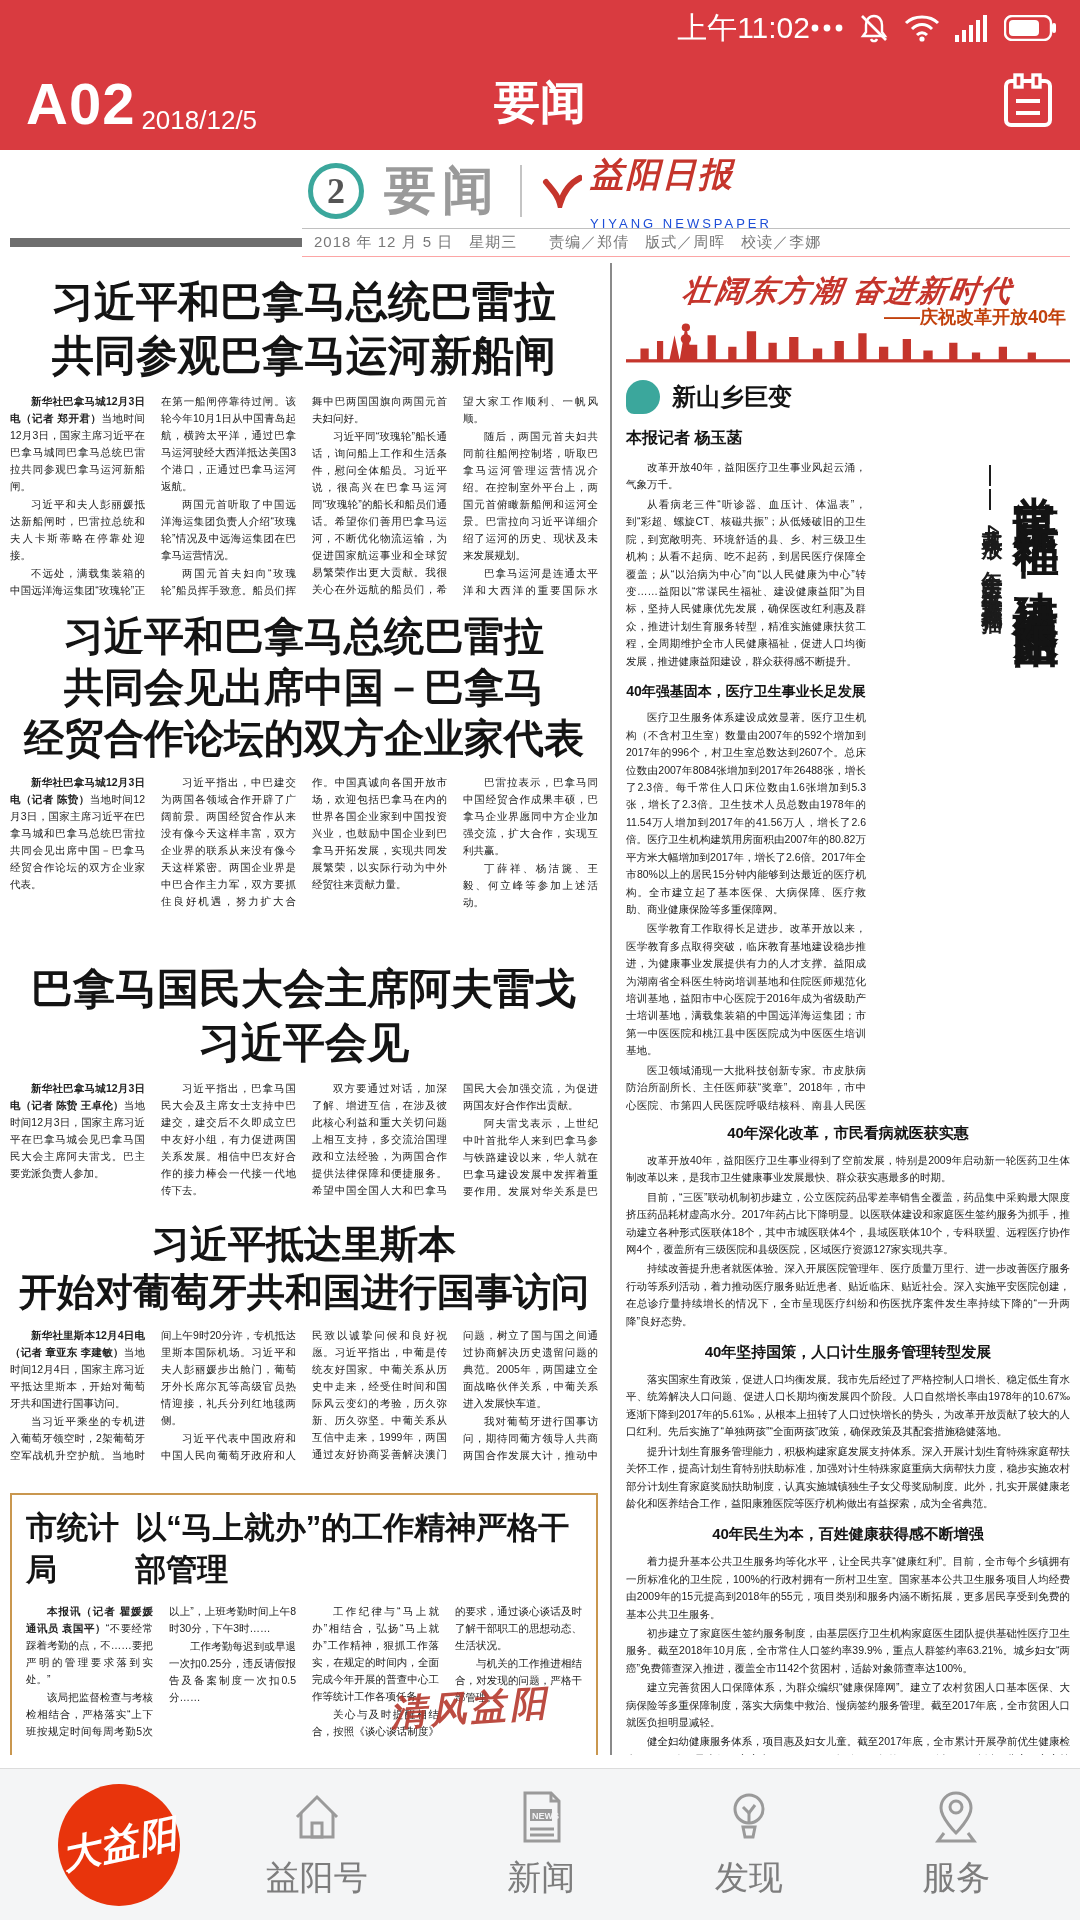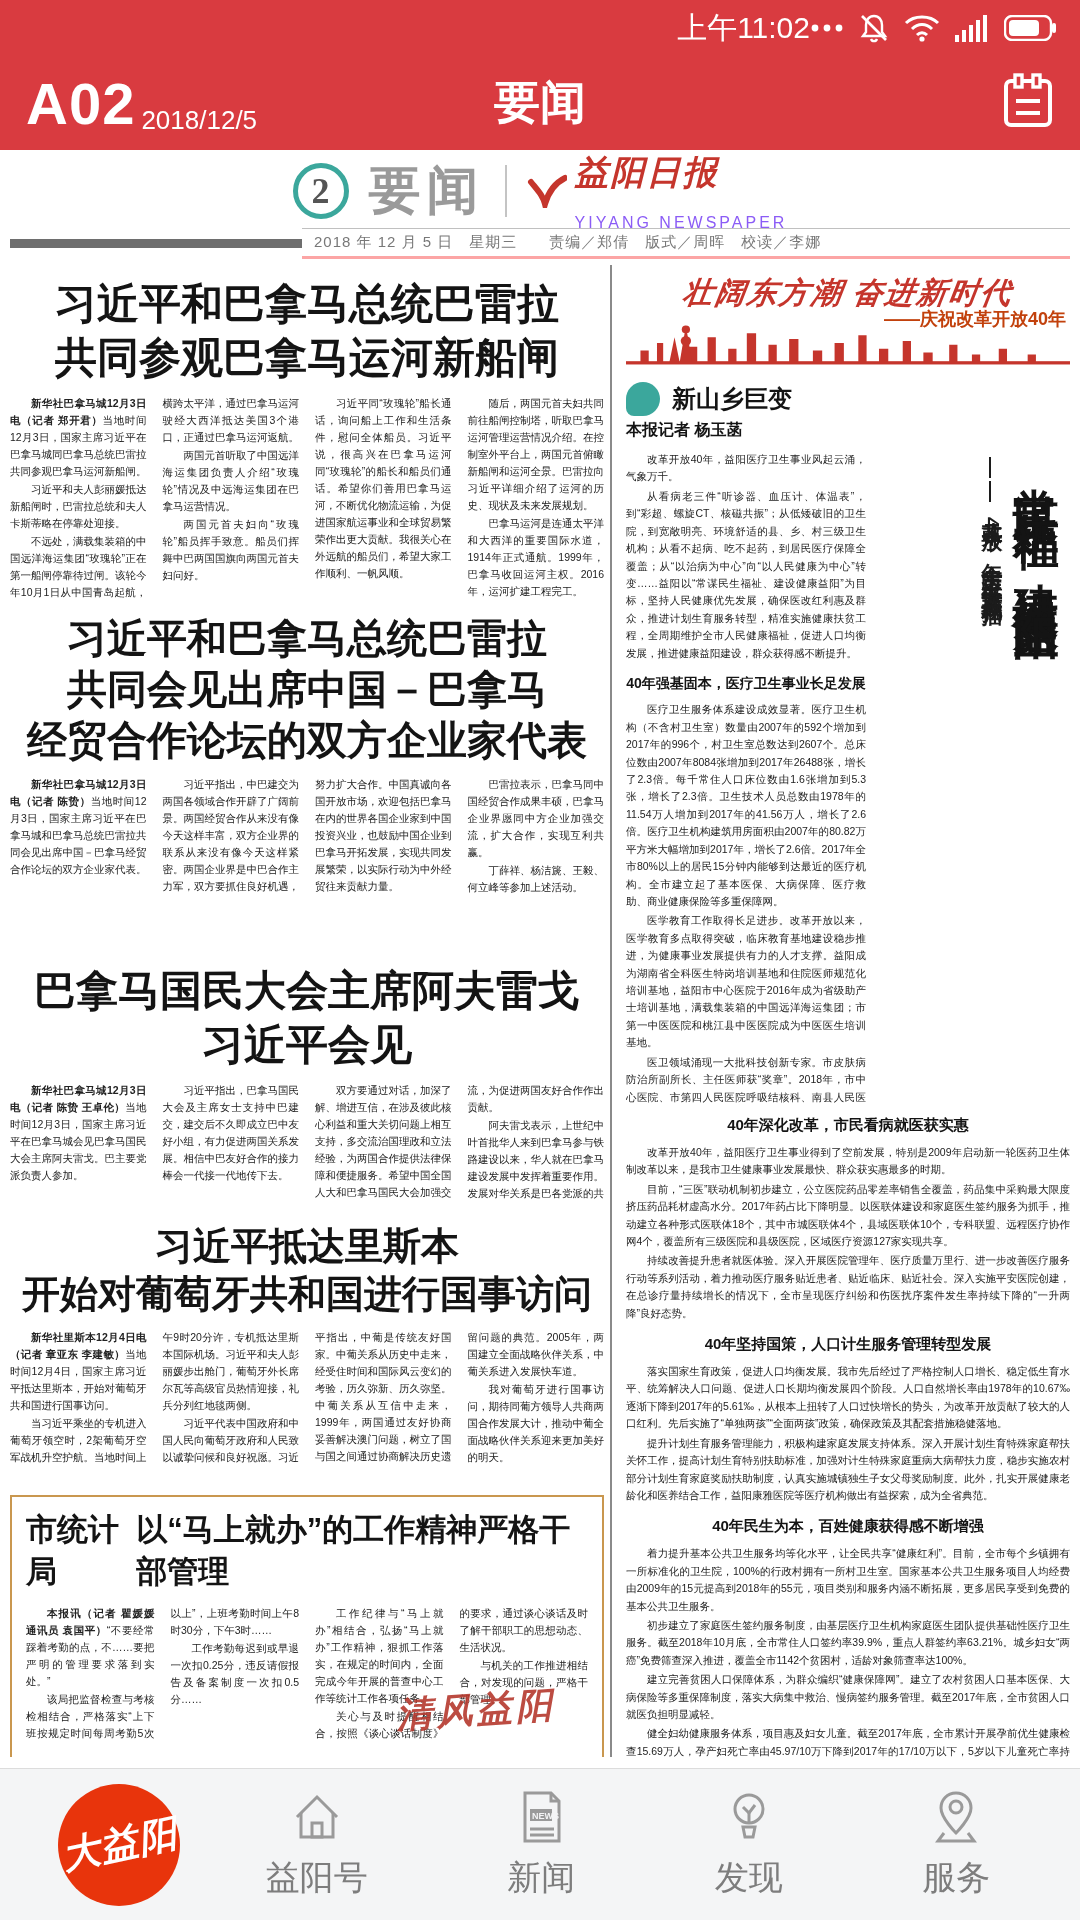--- a/index.html
+++ b/index.html
@@ -24,28 +24,28 @@
   .page{height:1618px;background:#fff;padding:4px 10px 0;overflow:hidden}
   .masthead{display:flex;align-items:center;justify-content:center;gap:20px;height:74px}
   .circle2{width:56px;height:56px;border:5px solid var(--teal);border-radius:50%;
     color:#555;font-size:36px;font-weight:700;display:flex;align-items:center;justify-content:center;
     font-family:"Liberation Serif",serif}
   .m-section{font-size:52px;color:var(--gray);font-weight:800;letter-spacing:6px}
   .m-div{width:2px;height:52px;background:#c4c4c4}
   .paper{display:flex;align-items:center;gap:8px}
   .paper-cn{color:var(--paper-red);font-size:34px;font-weight:800;font-style:italic;
     font-family:"Liberation Serif",serif;letter-spacing:2px}
-  .paper-en{color:#8b5cf6;font-size:16px;letter-spacing:3px;margin-top:18px}
+  .paper-en{color:#1d4ed8;font-size:13px;letter-spacing:3px;margin-top:18px}
   .dateline-row{display:flex;align-items:center}
   .dateline-bar{width:292px;height:9px;background:#6e6e6e;flex:none}
-  .dateline-box{flex:1;border-top:1px solid #c0c0c0;border-bottom:3px solid #fca5a5;
+  .dateline-box{flex:1;border-top:1px solid #c0c0c0;border-bottom:1px solid #fca5a5;
     padding:4px 12px;font-size:15px;color:#787878;letter-spacing:1px}
   
   .content{display:flex;margin-top:6px;height:1492px;overflow:hidden}
-  .left{width:600px;padding-right:6px;flex:none}
+  .left{width:600px;padding-right:12px;flex:none}
   .rightcol{flex:1;border-left:2px solid #8a8a8a;padding-left:14px;overflow:hidden}
   
   .headline{text-align:center;font-weight:900;color:var(--ink);line-height:1.28;margin:12px 0 10px}
   .hl-42{font-size:42px} .hl-40{font-size:40px} .hl-38{font-size:38px}
   
   .article-body{column-count:4;column-gap:16px;font-size:10.5px;line-height:1.62;
     text-align:justify;color:var(--body);overflow:hidden}
   .article-body p{text-indent:2em;margin-bottom:1px}
   .article-body b{font-weight:700}
   .h1b{height:206px}.h2b{height:176px}.h3b{height:128px}.h4b{height:150px}
@@ -59,21 +59,21 @@
     font-style:italic;font-family:"Liberation Serif",serif;transform:rotate(-4deg);opacity:.9;letter-spacing:4px}
   
   .banner{position:relative;margin-top:8px}
   .banner-title{color:var(--paper-red);font-size:30px;font-weight:900;font-style:italic;
     transform:skewX(-8deg);text-align:center;letter-spacing:2px;font-family:"Liberation Serif",serif}
   .banner-sub{position:absolute;right:4px;top:34px;color:#c2410c;font-size:18px;font-weight:700;z-index:2}
   .banner svg{display:block;width:100%;height:50px;margin-top:2px}
   .feature-tag{display:flex;align-items:center;gap:12px;margin-top:16px}
   .tag-dot{width:34px;height:34px;background:var(--teal);border-radius:50% 50% 50% 8px;flex:none}
   .tag-text{font-size:24px;font-weight:800;color:var(--ink)}
-  .reporter{font-size:16px;font-weight:700;margin-top:4px;color:var(--ink)}
+  .reporter{font-size:16px;font-weight:700;margin-top:14px;color:var(--ink)}
   .rc-top{display:flex;margin-top:10px;height:652px;overflow:hidden}
   .rc-narrow{width:240px;flex:none;font-size:10.5px;line-height:1.66;text-align:justify;color:var(--body);overflow:hidden}
   .rc-narrow p{text-indent:2em;margin-bottom:2px}
   .rc-vert{flex:1;display:flex;justify-content:flex-end;padding-right:2px}
   .vert{writing-mode:vertical-rl;height:650px}
   .vert-title{display:block;font-size:46px;font-weight:900;letter-spacing:7px;color:var(--ink);margin-bottom:16px}
   .vert-sub{display:block;font-size:21px;font-weight:700;color:#1c1c1c;letter-spacing:3px;margin-top:6px}
   .rc-subhead{font-weight:800;font-size:14px;text-align:center;margin:10px 0 6px;color:var(--ink)}
   .rc-full{font-size:10.5px;line-height:1.66;text-align:justify;color:var(--body);height:720px;overflow:hidden}
   .rc-full p{text-indent:2em;margin-bottom:2px}

